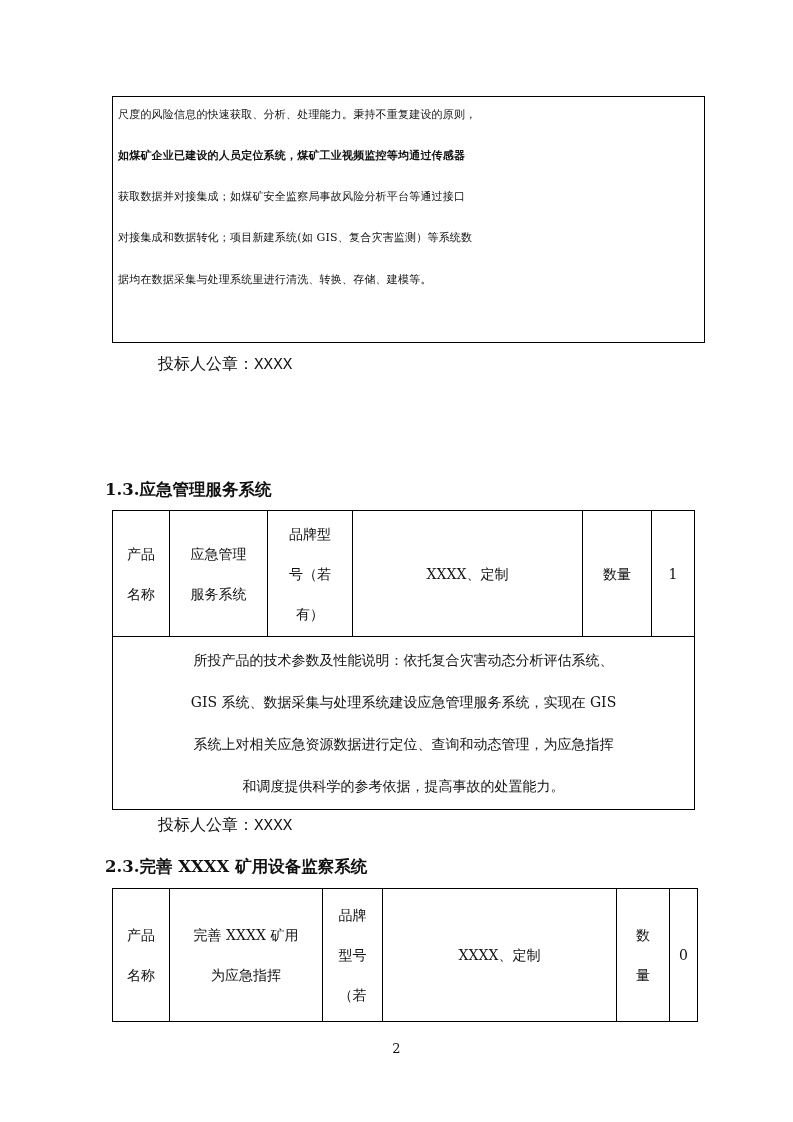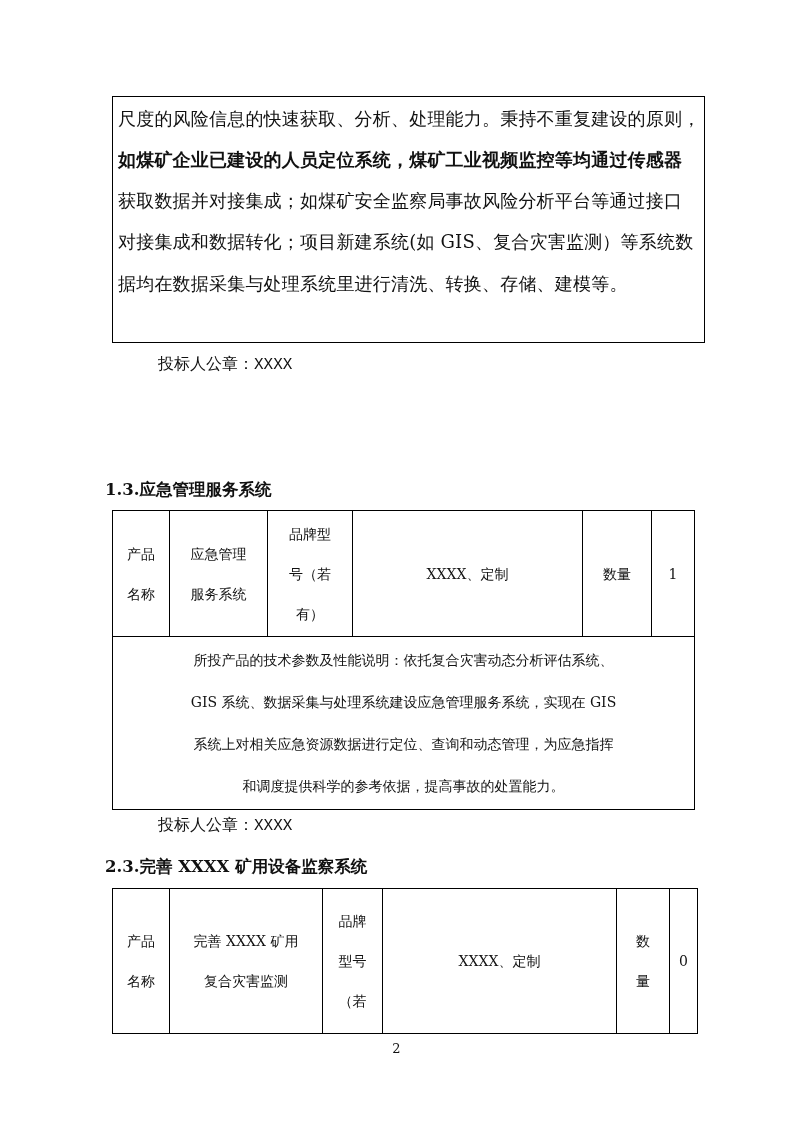--- a/index.html
+++ b/index.html
@@ -1,19 +1,19 @@
 <!DOCTYPE html>
 <html><head>
   <meta charset="utf-8">
   <style>
     html, body { margin: 0; padding: 0; background: #ffffff; }
     body { width: 793px; height: 1122px; position: relative; overflow: hidden;
            font-family: "DejaVu Serif", "Liberation Serif", serif; color: #111; }
     .box { position: absolute; border: 1.3px solid #000; box-sizing: border-box; }
-    .para-line { position: absolute; left: 118px; font-size: 18px; white-space: nowrap; letter-spacing: 0.2px; }
+    .para-line { position: absolute; left: 118px; font-size: 11px; white-space: nowrap; letter-spacing: 0.2px; }
     .stamp { position: absolute; left: 158px; font-size: 16px; white-space: nowrap; font-family: Liberation Mono, monospace; }
     .heading { position: absolute; left: 105px; font-size: 16.5px; font-weight: bold; white-space: nowrap; }
     table.spec { position: absolute; border-collapse: collapse; table-layout: fixed; }
     table.spec td { border: 1.3px solid #000; font-size: 14px; text-align: center; vertical-align: middle;
                     line-height: 40px; padding: 0 4px; box-sizing: border-box; margin-top: 16px; }
     table.spec td.desc { text-align: center; line-height: 42px; padding: 2px 4px; }
     .page-num { position: absolute; top: 1041px; left: 0; width: 793px; text-align: center; font-size: 13px; }
   </style>
 </head>
 <body>
@@ -82,23 +82,23 @@
       <col style="width:28px">
   </colgroup>
   <tbody>
       <tr style="height:125px;">
     <td>
       <div>产品</div>
       <div>名称</div>
     </td>
     <td>
       <div>完善 XXXX 矿用</div>
-      <div>复合灾害监测</div>
+      <div>为应急指挥</div>
     </td>
-    <td style="padding:12px;">
+    <td style="padding:6px;">
       <div>品牌</div>
       <div>型号</div>
       <div>（若</div>
     </td>
     <td>XXXX、定制</td>
     <td>
       <div>数</div>
       <div>量</div>
     </td>
     <td style="padding:0;">0</td>

